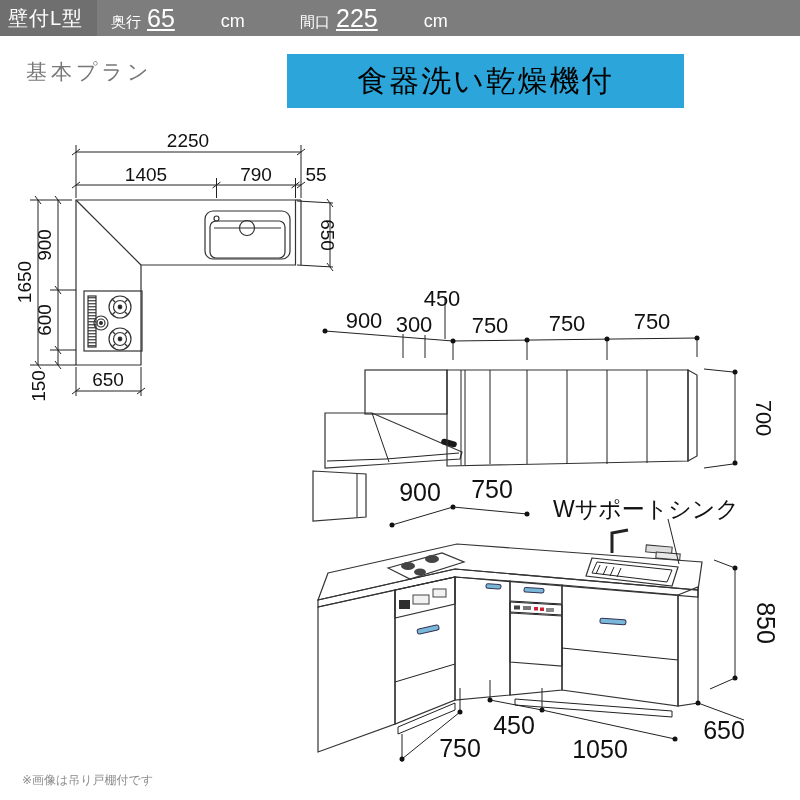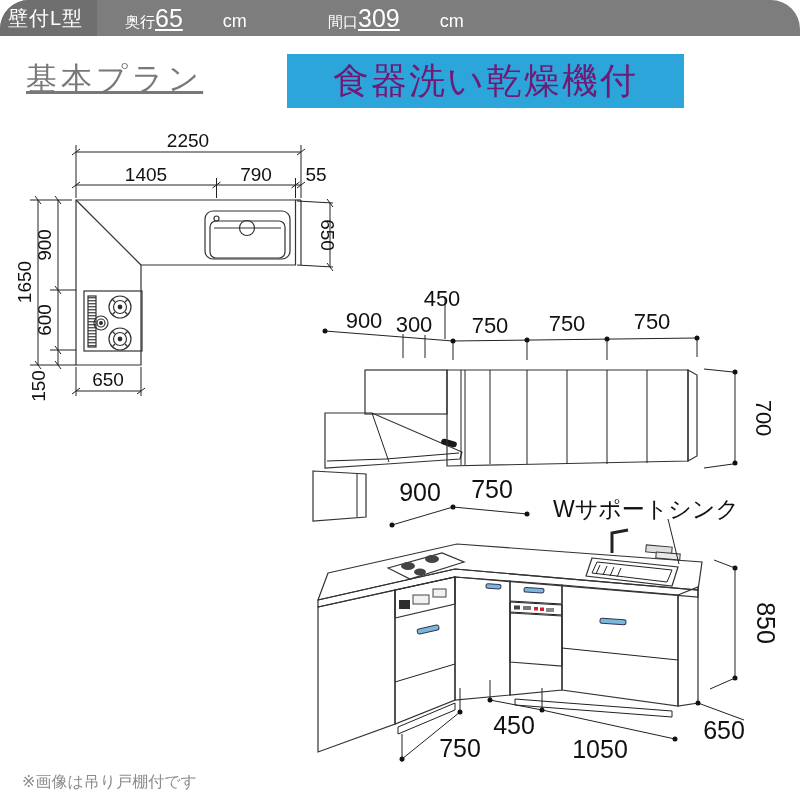--- a/index.html
+++ b/index.html
@@ -1,50 +1,50 @@
 <!DOCTYPE html>
 <html><head>
 <meta charset="utf-8">
 <style>
   html,body{margin:0;padding:0;background:#fff;}
   #stage{position:relative;width:800px;height:800px;background:#fff;overflow:hidden;
-         font-family:"Liberation Sans","DejaVu Sans",sans-serif;border-radius:29px;}
+         font-family:"Liberation Sans","DejaVu Sans",sans-serif;}
   
   .hdr{position:absolute;left:0;top:0;width:800px;height:36px;background:#7d7d7d;display:flex;align-items:center;color:#fff;}
   .hdr .cell1{width:97px;height:36px;background:#6f6f6f;display:flex;align-items:center;padding-left:8px;box-sizing:border-box;font-size:20px;letter-spacing:1px;}
-  .hdr .cell{display:flex;align-items:baseline;padding-left:28px;}
+  .hdr .cell{display:flex;align-items:baseline;gap:6px;padding-left:14px;}
   .hdr .lab{font-size:15px;}
   .hdr .val{font-size:25px;text-decoration:underline;}
   .hdr .unit{font-size:18px;margin-left:40px;}
   .hdr .cell2{width:175px;}
   
-  .plan-title{position:absolute;left:26px;top:58px;font-size:31px;color:#787878;letter-spacing:4px;text-decoration:underline;}
-  .banner{position:absolute;left:287px;top:54px;width:397px;height:54px;background:#2ca6da;display:flex;align-items:center;justify-content:center;color:#701a75;font-size:36px;letter-spacing:2px;}
-  .foot{position:absolute;left:22px;top:772px;font-size:16px;color:#8c8c8c;}
+  .plan-title{position:absolute;left:26px;top:58px;font-size:21px;color:#787878;letter-spacing:4px;}
+  .banner{position:absolute;left:287px;top:54px;width:397px;height:54px;background:#2ca6da;display:flex;align-items:center;justify-content:center;color:#000000;font-size:30px;letter-spacing:2px;}
+  .foot{position:absolute;left:22px;top:772px;font-size:12px;color:#8c8c8c;}
   svg{position:absolute;overflow:visible;}
   svg text{fill:#111;font-family:"Liberation Sans","DejaVu Sans",sans-serif;}
   .ln{stroke:#222;stroke-width:1;fill:none;}
   .ln2{stroke:#333;stroke-width:1.2;fill:none;}
   .dot{fill:#111;stroke:none;}
 </style>
 </head>
 <body>
 
 <div id="stage">
 
   <div class="hdr">
     <div class="cell1">壁付L型</div>
     <div class="cell cell2">
       <span class="lab">奥行</span>
       <span class="val">65</span>
       <span class="unit">cm</span>
     </div>
     <div class="cell">
       <span class="lab">間口</span>
-      <span class="val">309</span>
+      <span class="val">225</span>
       <span class="unit">cm</span>
     </div>
   </div>
 
   <div class="plan-title">基本プラン</div>
   <div class="banner">食器洗い乾燥機付</div>
 
   <svg style="left:18px;top:128px" width="324" height="290" viewBox="18 128 324 290">
     <defs>
       <pattern id="grillhatch" width="6" height="3" patternUnits="userSpaceOnUse">

